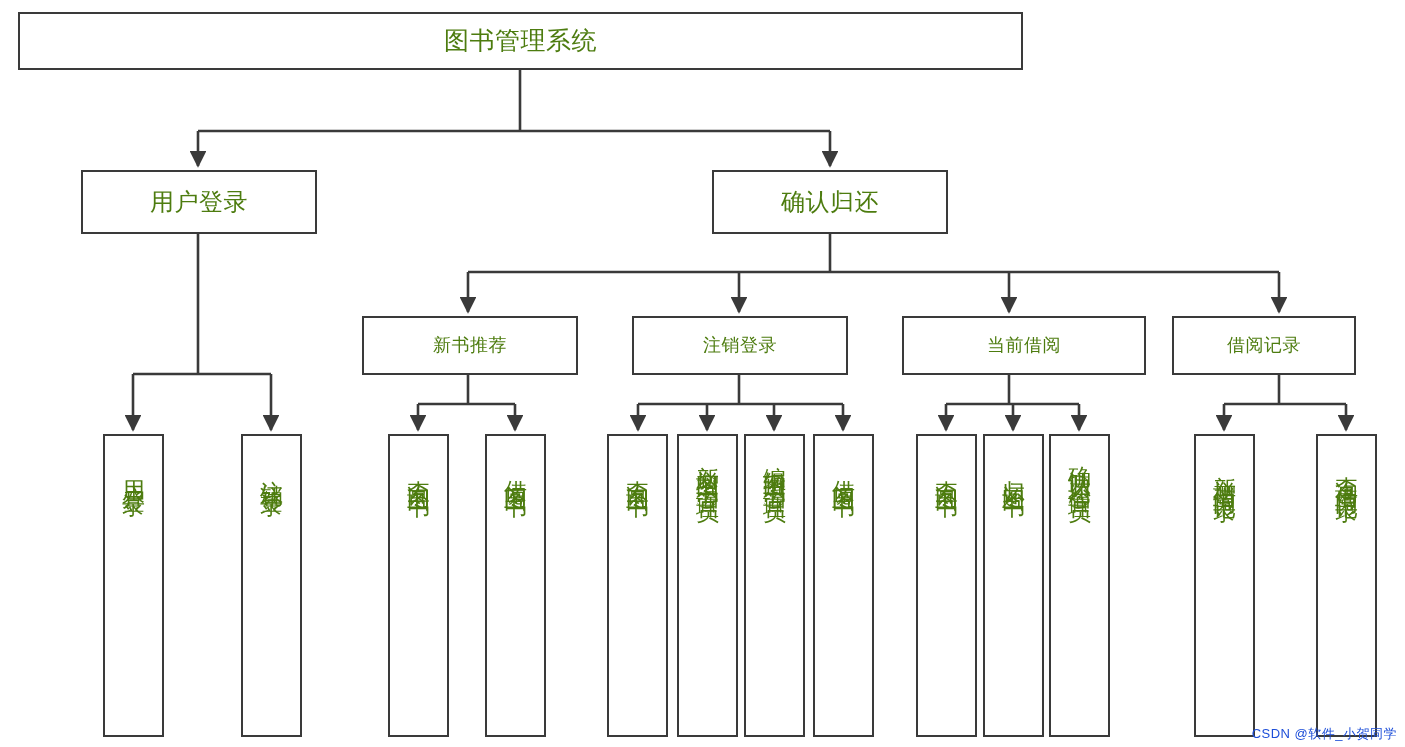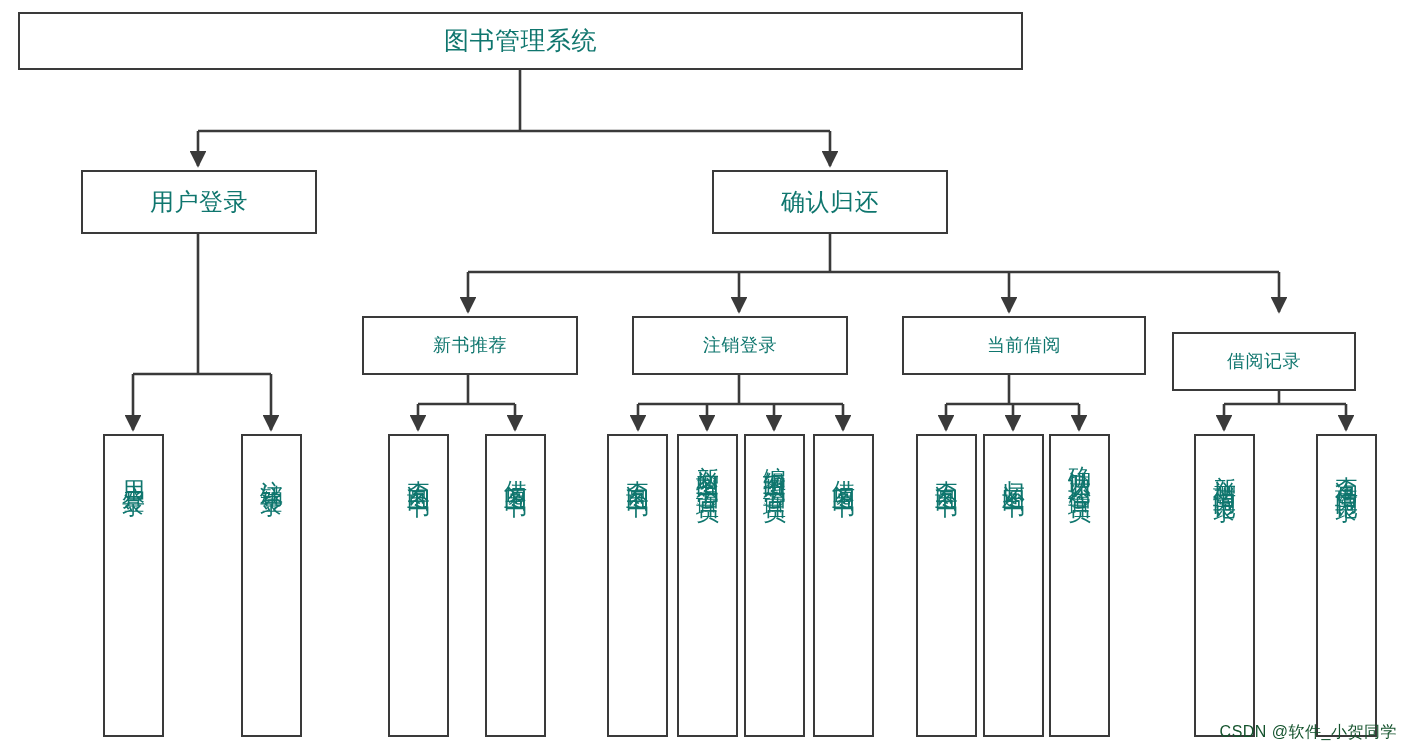--- a/index.html
+++ b/index.html
@@ -29,21 +29,21 @@
   }
   .node {
     position: absolute;
     box-sizing: border-box;
     background: #ffffff;
     border: 2.5px solid #3a3a3a;
     display: flex;
     align-items: center;
     justify-content: center;
     text-align: center;
-    color: #0f766e;
+    color: #4d7c0f;
   }
   .node .label {
     display: block;
     line-height: 1.18;
     letter-spacing: 0.5px;
     white-space: nowrap;
   }
   .node.level-0 .label { font-size: 25px; }
   .node.level-1 .label { font-size: 24px; }
   .node.level-2 .label { font-size: 18px; }
@@ -60,22 +60,22 @@
     text-orientation: upright;
     letter-spacing: 5px;
     line-height: 1;
     white-space: nowrap;
     transform: none;
   }
   #watermark {
     position: absolute;
     right: 8px;
     bottom: 4px;
-    font-size: 16px;
-    color: #14532d;
+    font-size: 13px;
+    color: #1d4ed8;
     letter-spacing: 0.5px;
     white-space: nowrap;
     user-select: none;
   }
 </style>
 </head>
 <body>
 
 <div id="diagram-root">
 
@@ -144,21 +144,21 @@
 
   <div class="node level-2" style="left:362px; top:316px; width:216px; height:59px;">
     <span class="label">新书推荐</span>
   </div>
   <div class="node level-2" style="left:632px; top:316px; width:216px; height:59px;">
     <span class="label">注销登录</span>
   </div>
   <div class="node level-2" style="left:902px; top:316px; width:244px; height:59px;">
     <span class="label">当前借阅</span>
   </div>
-  <div class="node level-2" style="left:1172px; top:332px; width:184px; height:59px;">
+  <div class="node level-2" style="left:1172px; top:316px; width:184px; height:59px;">
     <span class="label">借阅记录</span>
   </div>
 
   <div class="node leaf" style="left:103px; top:434px; width:61px; height:303px;">
     <span class="label">用户登录</span>
   </div>
   <div class="node leaf" style="left:241px; top:434px; width:61px; height:303px;">
     <span class="label">注销登录</span>
   </div>
 

